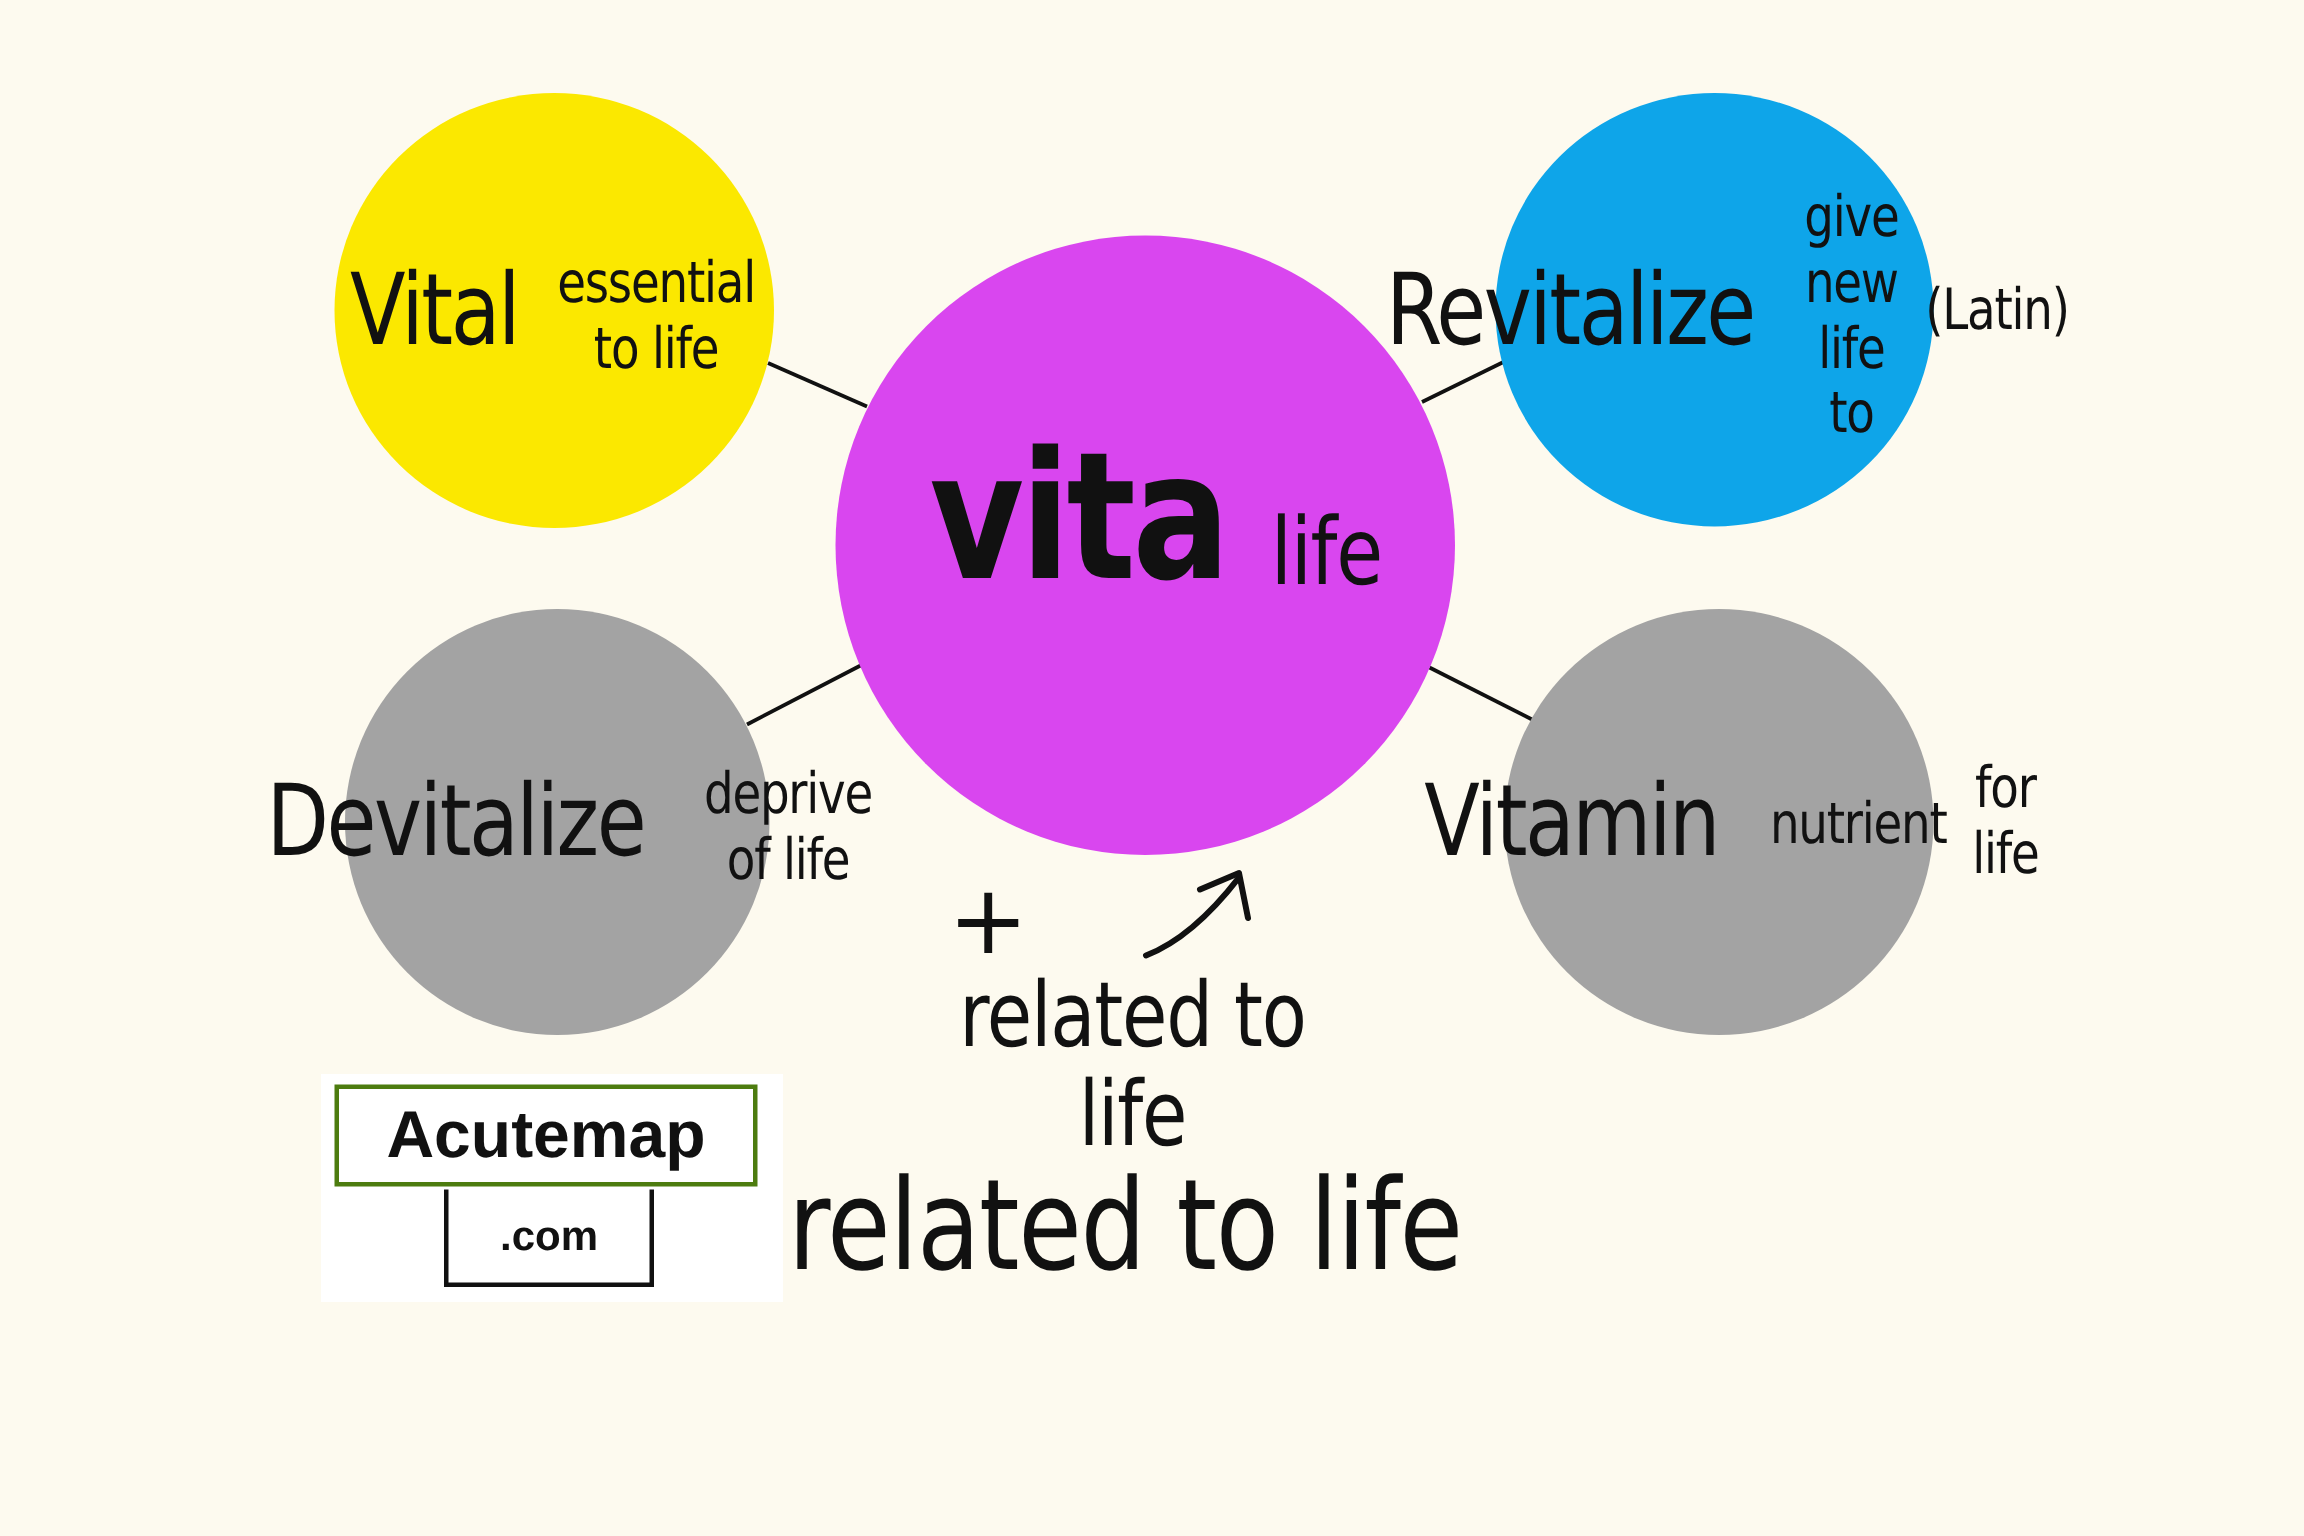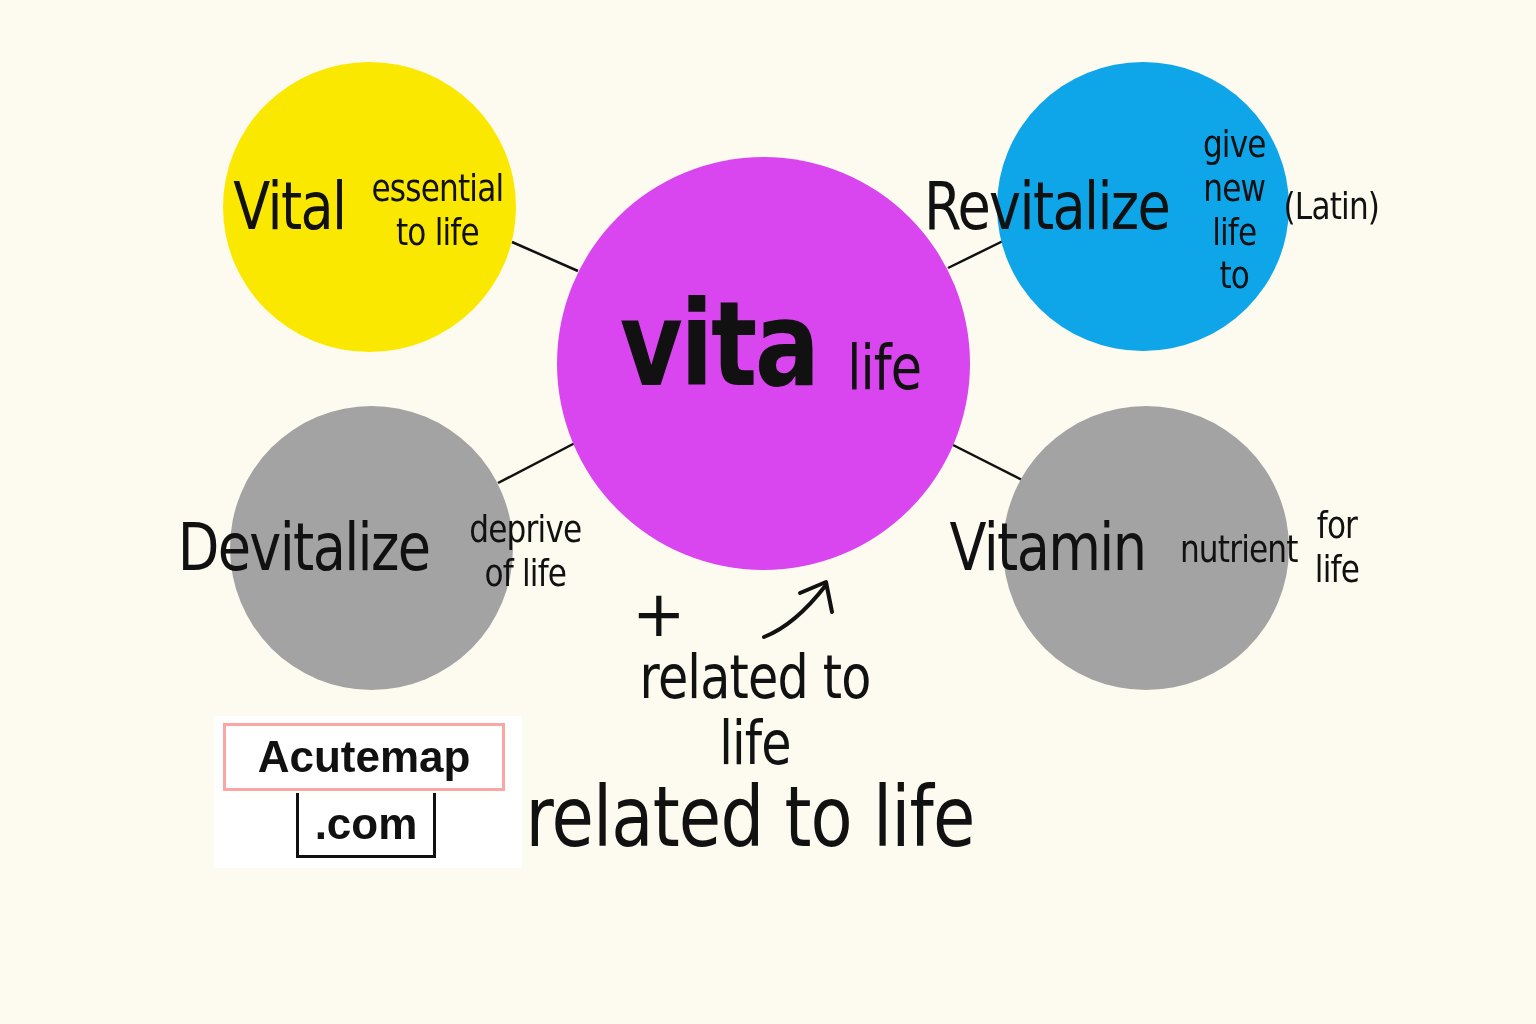--- a/index.html
+++ b/index.html
@@ -29,29 +29,29 @@
   .side .title { font-size: 66px; }
   .side .sub { font-size: 38px; margin-top: 8px; }
   #vitamin .sub { margin-top: 4px; }
   .free { position: absolute; text-align: center; font-family: "DejaVu Sans", sans-serif; transform: scaleX(0.82); transform-origin: center; letter-spacing: -1px; }
   #plus { left: 632px; top: 582px; font-size: 64px; line-height: 1; transform: none; }
   #related1 { left: 600px; top: 644px; width: 310px; font-size: 60px; line-height: 66px; }
   #related2 { left: 470px; top: 775px; width: 560px; font-size: 84px; line-height: 1; }
   #logo { position: absolute; left: 214px; top: 716px; width: 308px; height: 152px; background: #fff; }
   #logo .box1 {
     position: absolute; left: 9px; top: 7px; width: 282px; height: 68px;
-    border: 3px solid #fca5a5; box-sizing: border-box;
+    border: 3px solid #4d7c0f; box-sizing: border-box;
     display: flex; align-items: center; justify-content: center;
     font-family: "Liberation Sans", sans-serif; font-weight: bold; font-size: 44px;
   }
   #logo .box2 {
     position: absolute; left: 82px; top: 77px; width: 140px; height: 65px;
     border: 3px solid #111; border-top: none; box-sizing: border-box;
     display: flex; align-items: center; justify-content: center;
-    font-family: "Liberation Sans", sans-serif; font-weight: bold; font-size: 44px;
+    font-family: "Liberation Sans", sans-serif; font-weight: bold; font-size: 28px;
   }
 </style>
 </head>
 <body>
 
 <svg class="connectors">
   <line x1="512" y1="242" x2="578" y2="271" stroke="#111" stroke-width="2.5"></line>
   <line x1="948" y1="268" x2="1003" y2="241" stroke="#111" stroke-width="2.5"></line>
   <line x1="498" y1="483" x2="575" y2="443" stroke="#111" stroke-width="2.5"></line>
   <line x1="953" y1="445" x2="1022" y2="480" stroke="#111" stroke-width="2.5"></line>

